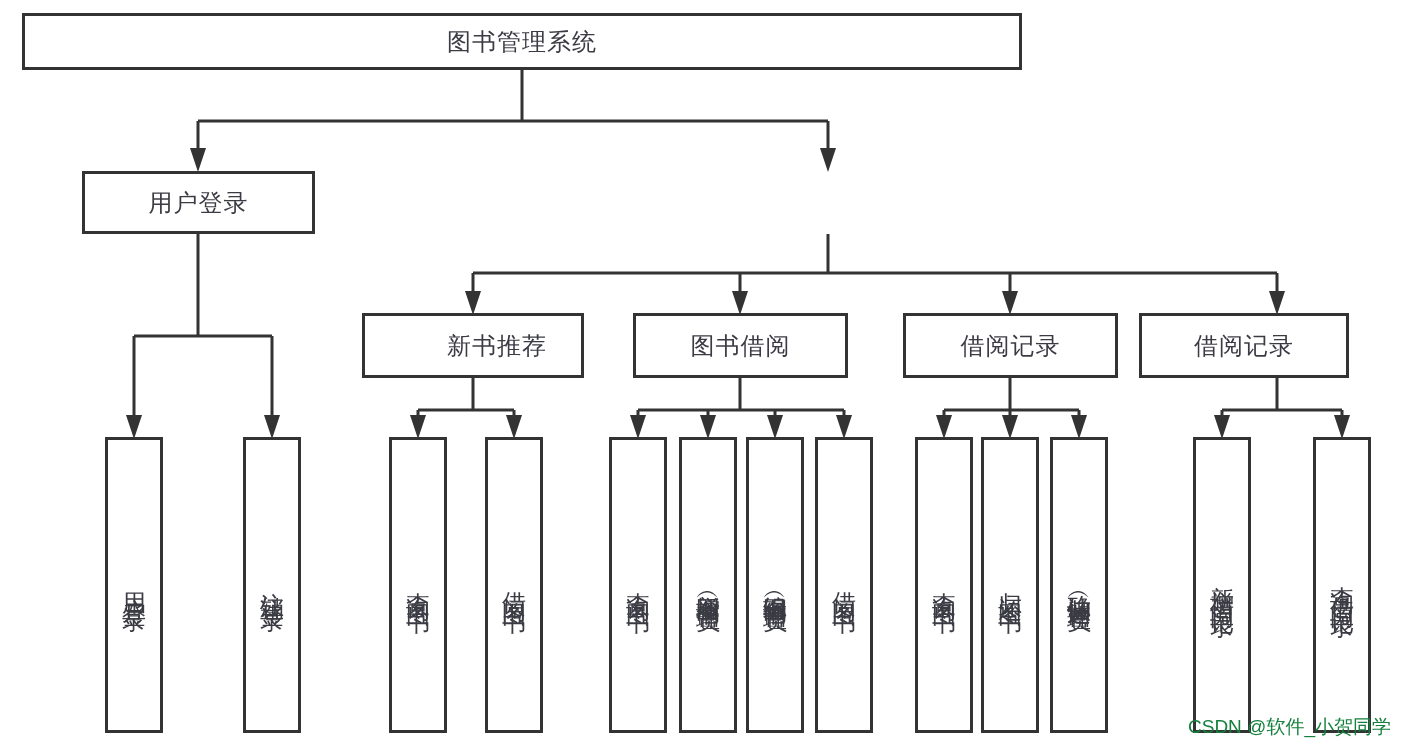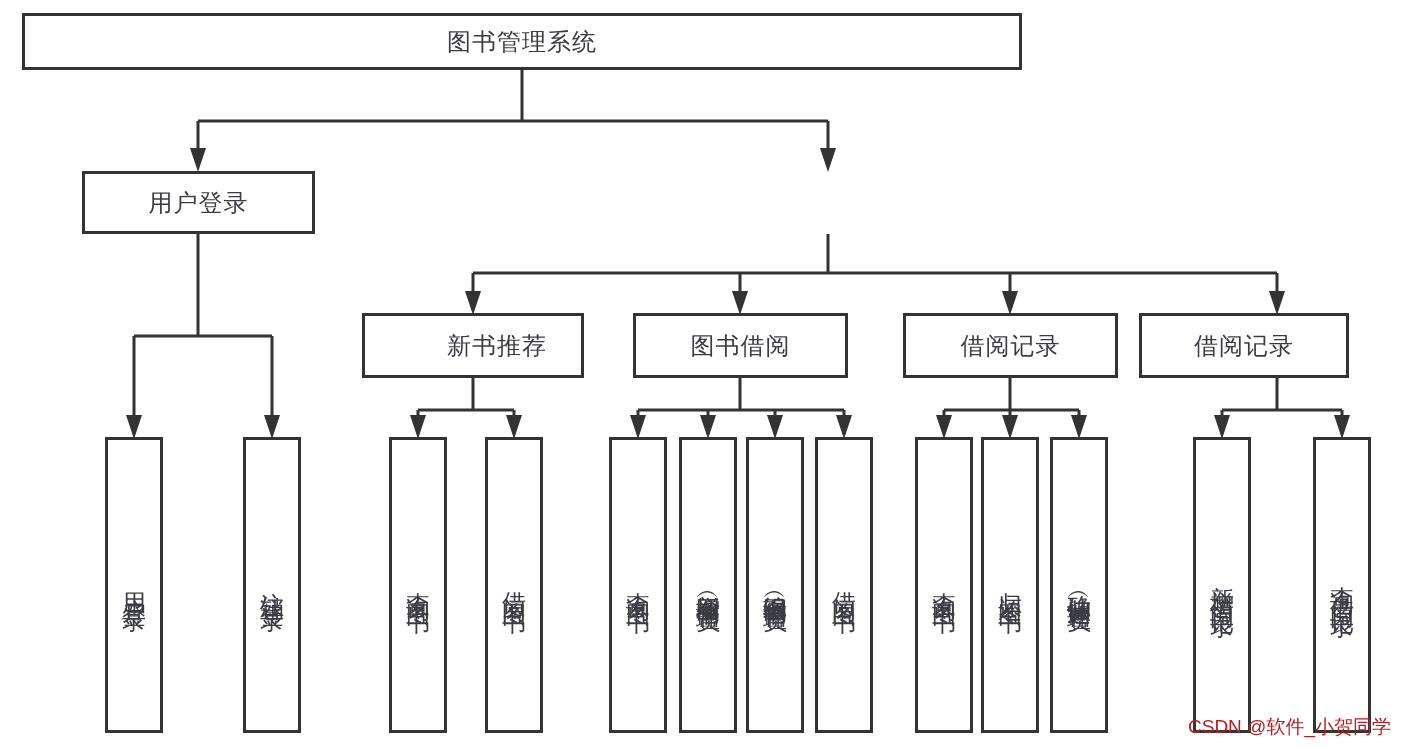--- a/index.html
+++ b/index.html
@@ -48,21 +48,21 @@
     letter-spacing: 6px;
     line-height: 1;
     white-space: nowrap;
   }
   .v-label.long { letter-spacing: 2px; }
   .watermark {
     position: absolute;
     left: 1188px;
     top: 714px;
     font-size: 19px;
-    color: #b91c1c;
+    color: #15803d;
     white-space: nowrap;
     z-index: 5;
   }
 </style>
 </head>
 <body>
 
 <div class="canvas">
 
   <svg class="connectors" viewBox="0 0 1405 747" xmlns="http://www.w3.org/2000/svg">

